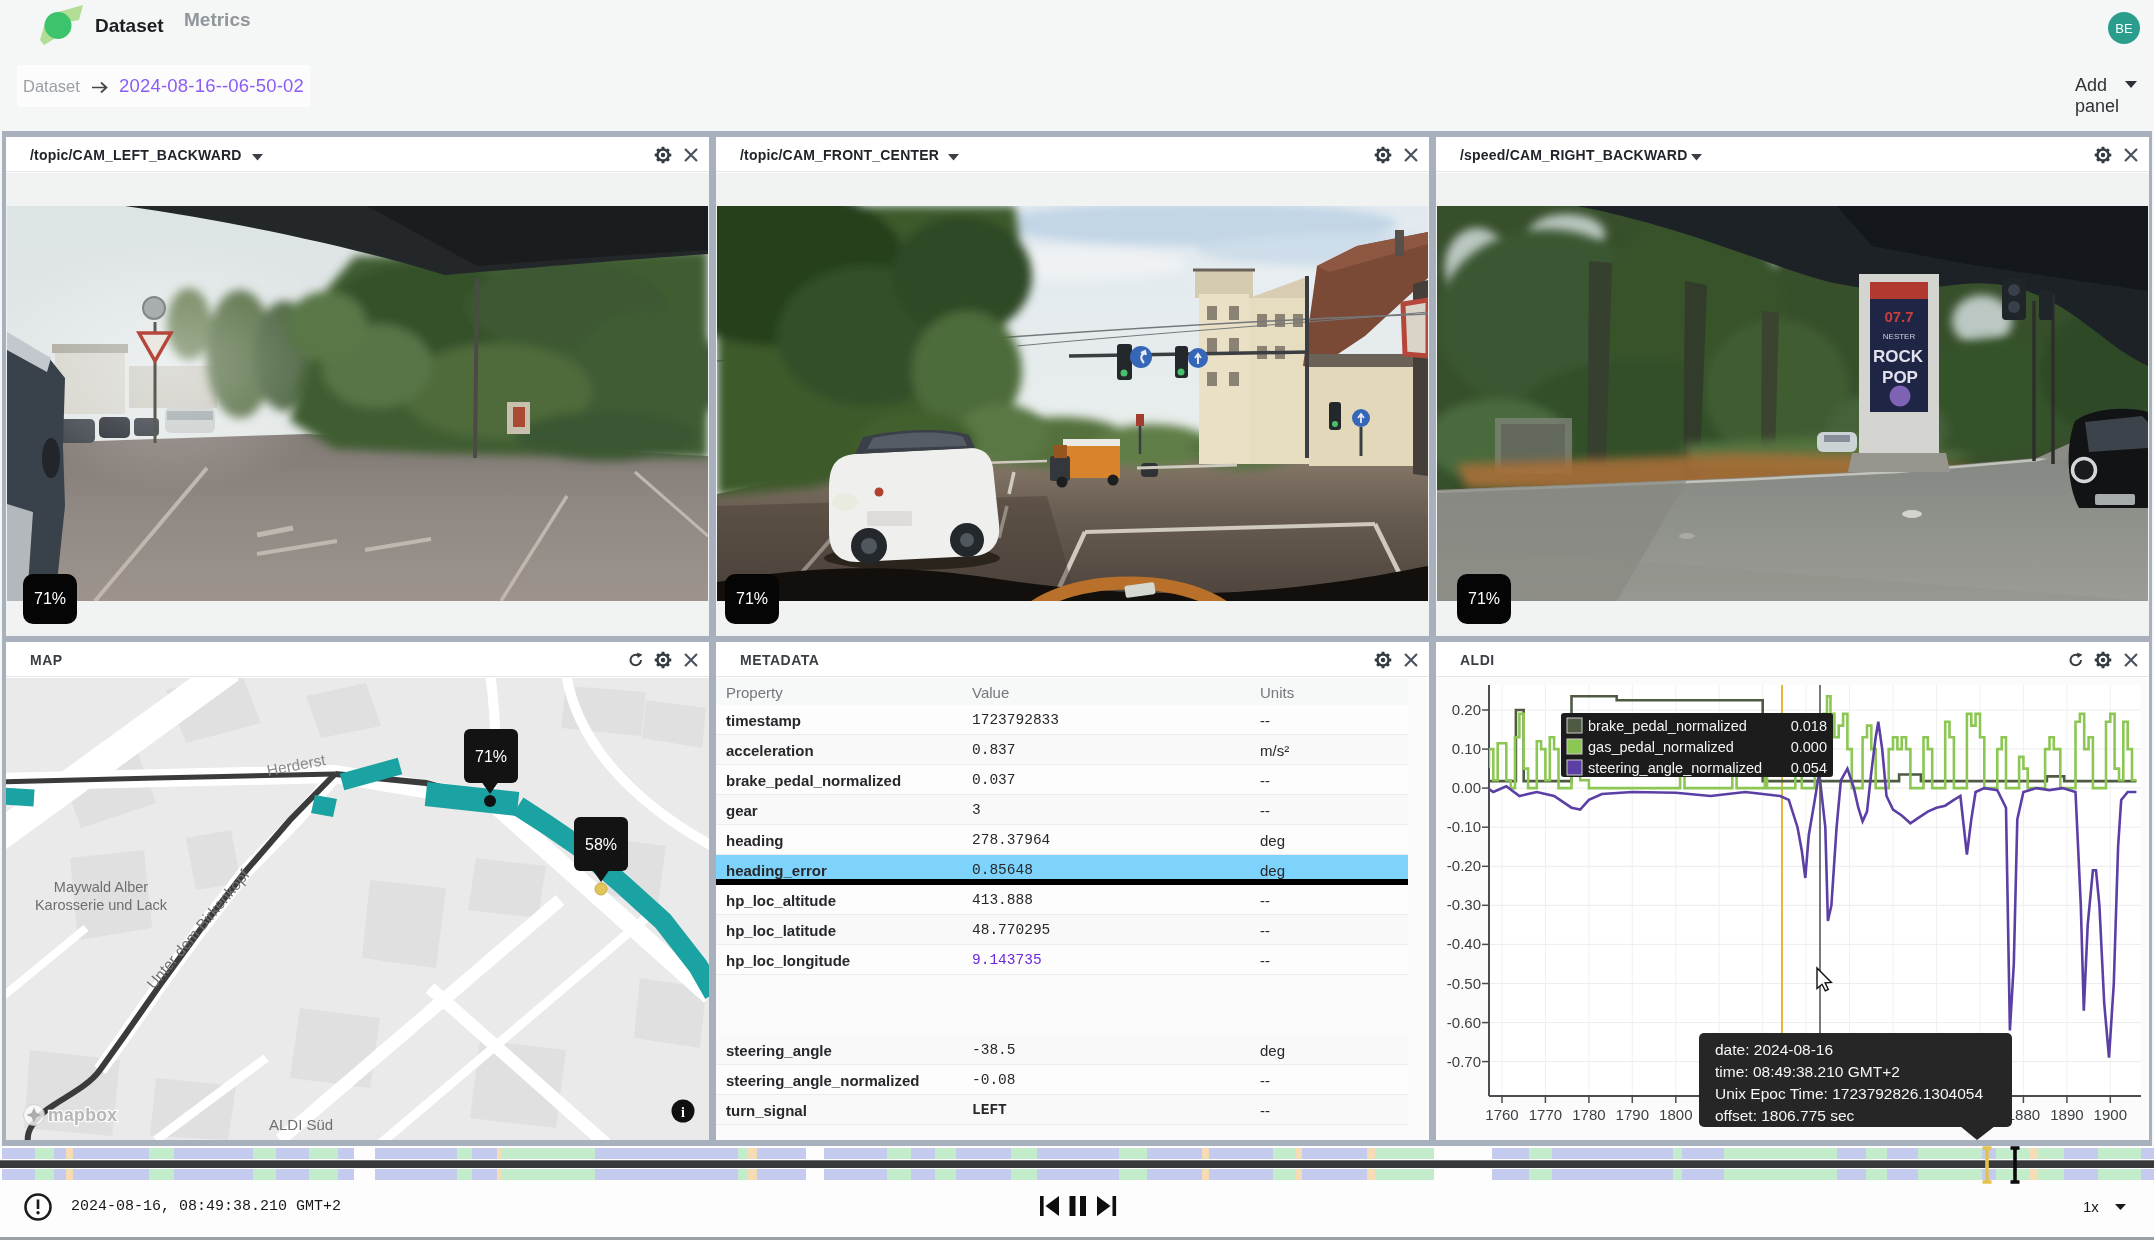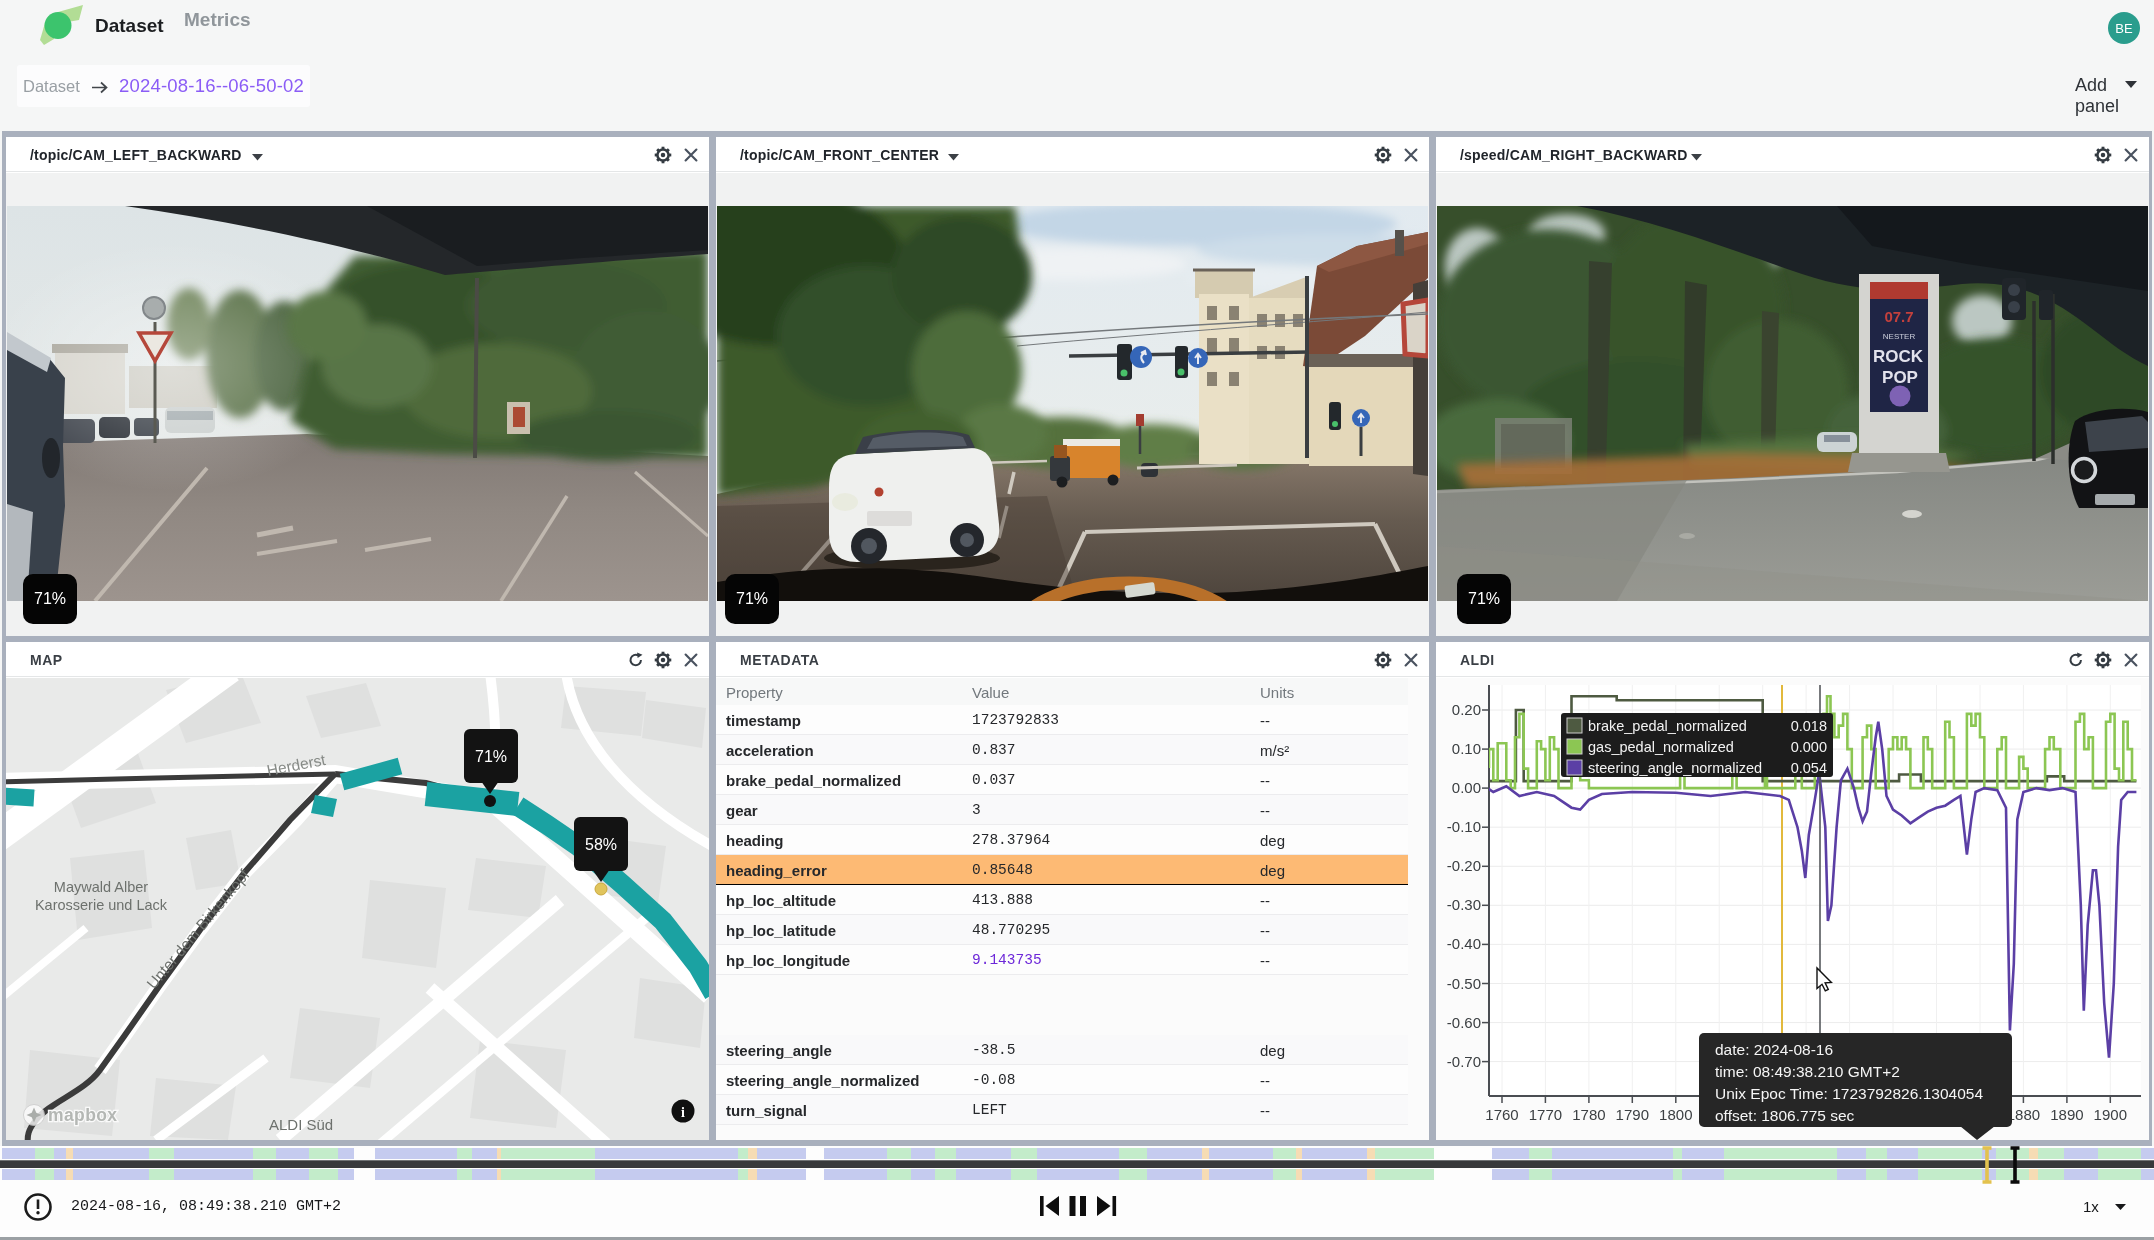--- a/index.html
+++ b/index.html
@@ -512,21 +512,21 @@
 <div style="position:absolute;left:0;top:117px;width:692px;height:30px;background:#f9f9fa;border-bottom:1px solid #ececee;">
 <span style="position:absolute;left:10px;top:7px;font-size:15px;font-weight:bold;color:#26282b;">gear</span>
 <span style="position:absolute;left:256px;top:7px;font-size:14.5px;font-family:'Liberation Mono',monospace;color:#26282b;">3</span>
 <span style="position:absolute;left:544px;top:7px;font-size:15px;color:#26282b;">--</span>
       </div>
 <div style="position:absolute;left:0;top:147px;width:692px;height:30px;background:#fdfdfd;border-bottom:1px solid #ececee;">
 <span style="position:absolute;left:10px;top:7px;font-size:15px;font-weight:bold;color:#26282b;">heading</span>
 <span style="position:absolute;left:256px;top:7px;font-size:14.5px;font-family:'Liberation Mono',monospace;color:#26282b;">278.37964</span>
 <span style="position:absolute;left:544px;top:7px;font-size:15px;color:#26282b;">deg</span>
       </div>
-<div style="position:absolute;left:0;top:177px;width:692px;height:30px;background:#fdba74;border-bottom:1px solid #000000;">
+<div style="position:absolute;left:0;top:177px;width:692px;height:30px;background:#7dd3fc;border-bottom:6px solid #000000;">
 <span style="position:absolute;left:10px;top:7px;font-size:15px;font-weight:bold;color:#26282b;">heading_error</span>
 <span style="position:absolute;left:256px;top:7px;font-size:14.5px;font-family:'Liberation Mono',monospace;color:#26282b;">0.85648</span>
 <span style="position:absolute;left:544px;top:7px;font-size:15px;color:#26282b;">deg</span>
       </div>
 <div style="position:absolute;left:0;top:207px;width:692px;height:30px;background:#fdfdfd;border-bottom:1px solid #ececee;">
 <span style="position:absolute;left:10px;top:7px;font-size:15px;font-weight:bold;color:#26282b;">hp_loc_altitude</span>
 <span style="position:absolute;left:256px;top:7px;font-size:14.5px;font-family:'Liberation Mono',monospace;color:#26282b;">413.888</span>
 <span style="position:absolute;left:544px;top:7px;font-size:15px;color:#26282b;">--</span>
       </div>
 <div style="position:absolute;left:0;top:237px;width:692px;height:30px;background:#f9f9fa;border-bottom:1px solid #ececee;">
@@ -544,21 +544,21 @@
 <span style="position:absolute;left:256px;top:7px;font-size:14.5px;font-family:'Liberation Mono',monospace;color:#26282b;">-38.5</span>
 <span style="position:absolute;left:544px;top:7px;font-size:15px;color:#26282b;">deg</span>
       </div>
 <div style="position:absolute;left:0;top:387px;width:692px;height:30px;background:#fdfdfd;border-bottom:1px solid #ececee;">
 <span style="position:absolute;left:10px;top:7px;font-size:15px;font-weight:bold;color:#26282b;">steering_angle_normalized</span>
 <span style="position:absolute;left:256px;top:7px;font-size:14.5px;font-family:'Liberation Mono',monospace;color:#26282b;">-0.08</span>
 <span style="position:absolute;left:544px;top:7px;font-size:15px;color:#26282b;">--</span>
       </div>
 <div style="position:absolute;left:0;top:417px;width:692px;height:30px;background:#f9f9fa;border-bottom:1px solid #ececee;">
 <span style="position:absolute;left:10px;top:7px;font-size:15px;font-weight:bold;color:#26282b;">turn_signal</span>
-<span style="position:absolute;left:256px;top:7px;font-size:14.5px;font-family:'Liberation Mono',monospace;color:#26282b;">LEFT</span>
+<span style="position:absolute;left:256px;top:7px;font-size:14.5px;font-family:'Liberation Mono',monospace;color:#26282b;font-weight:bold;">LEFT</span>
 <span style="position:absolute;left:544px;top:7px;font-size:15px;color:#26282b;">--</span>
       </div>
 </div>
 </div>
 
 <div class="panel" style="left:1436px;top:642px;width:713px;height:498px;">
   <div class="pcontent" style="background:#fbfbfb;"></div>
   <div class="phead"></div>
   <div class="ptitle2">ALDI</div>
   <svg class="icon" viewBox="0 0 20 20" style="right:64px;">

